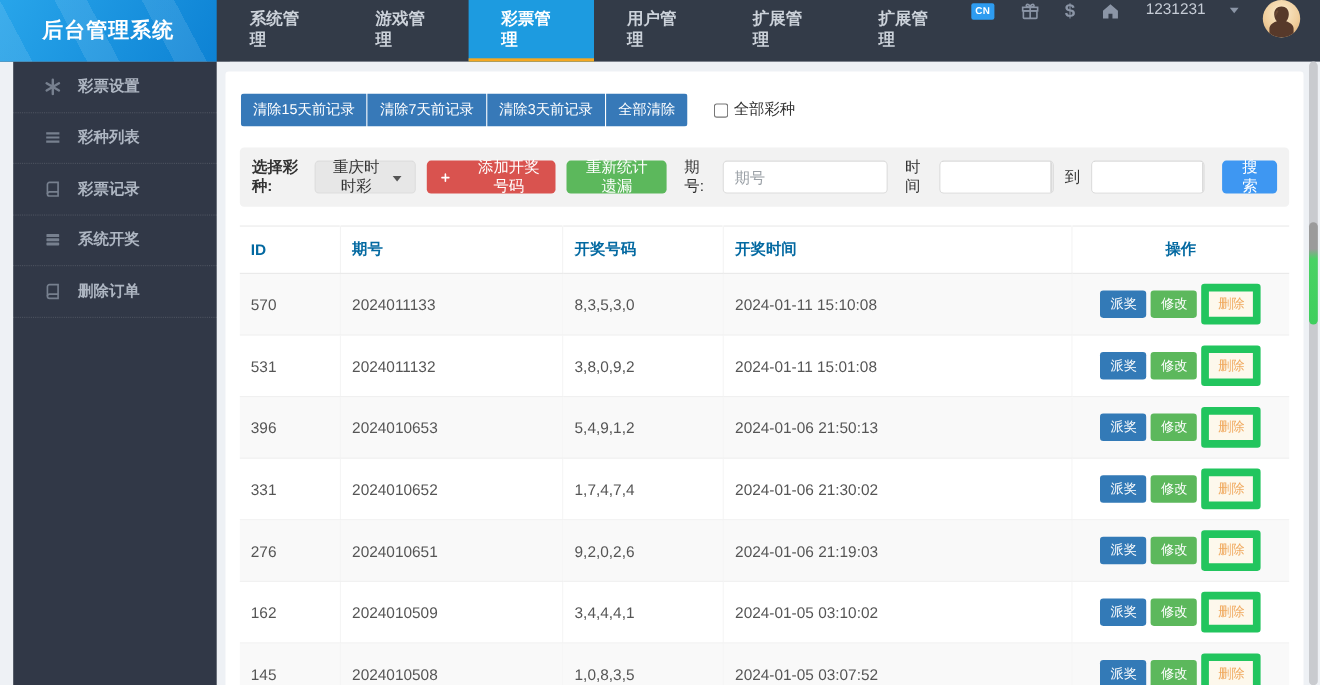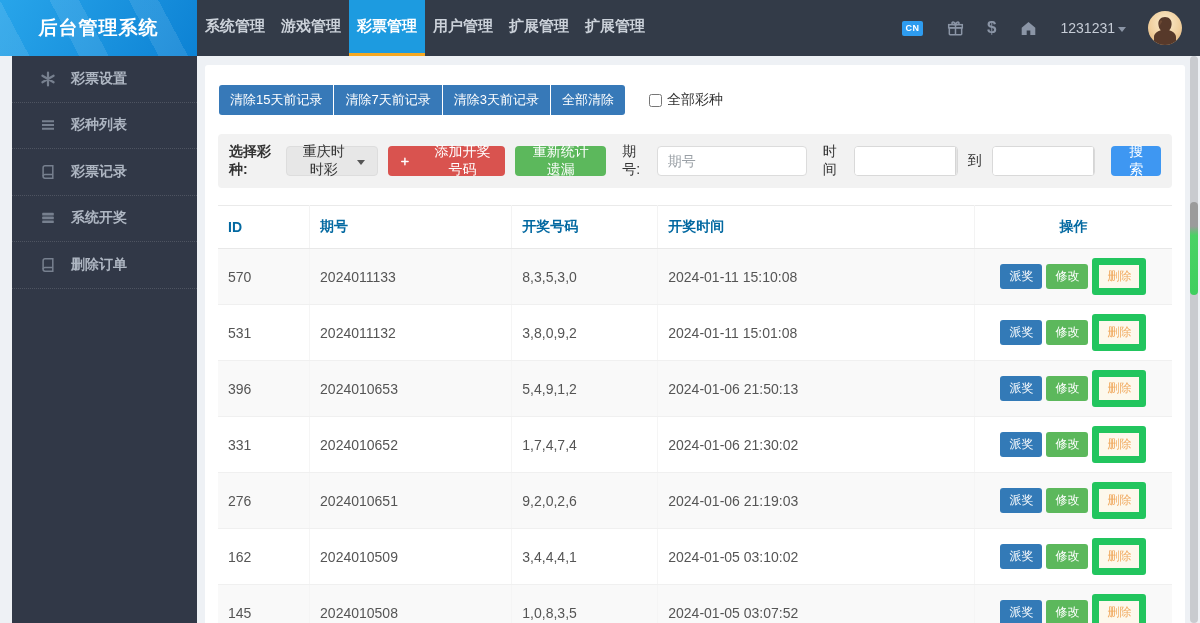--- a/index.html
+++ b/index.html
@@ -7,30 +7,30 @@
     font-family:"Liberation Sans","DejaVu Sans",sans-serif; background:#eef1f5; }
 
   
   .navbar { position:relative; height:56px; background:#333b48; display:flex; align-items:stretch; z-index:5; }
   .logo { width:197px; flex:0 0 197px; display:flex; align-items:center; justify-content:center;
     color:#fff; font-size:19px; font-weight:bold; letter-spacing:1px;
     background:
       repeating-linear-gradient(62deg, rgba(255,255,255,0.10) 0 26px, rgba(255,255,255,0) 26px 70px),
       linear-gradient(120deg,#28a5ea 0%,#0d82d4 100%); }
   .nav-tabs { display:flex; align-items:stretch; }
-  .nav-tab { display:flex; align-items:center; padding:0 8px; color:#ccd2da; font-size:15px; font-weight:600;
+  .nav-tab { display:flex; align-items:center; padding:0 30px; color:#ccd2da; font-size:15px; font-weight:600;
     border-bottom:3px solid transparent; cursor:pointer; }
   .nav-tab.active { background:#1d9be0; color:#fff; border-bottom-color:#f6a821; }
-  .nav-right { margin-left:auto; display:flex; align-items:center; gap:22px; padding-right:18px; color:#8b95a6; }
+  .nav-right { margin-left:auto; display:flex; align-items:flex-start; gap:22px; padding-right:18px; color:#8b95a6; }
   .nav-ic { display:flex; align-items:center; justify-content:center; width:20px; height:20px; color:#8b95a6; }
   .nav-ic svg { display:block; }
   .cn-badge { width:21px; height:15px; background:#2e9cf0; border-radius:2px; color:#fff; font-size:9px;
     font-weight:bold; display:flex; align-items:center; justify-content:center; letter-spacing:.5px; }
   .dollar { font-size:17px; font-weight:bold; color:#8b95a6; }
-  .user-menu { display:flex; align-items:center; gap:3px; color:#c6ccd6; font-size:14px; cursor:pointer; }
+  .user-menu { display:flex; align-items:center; gap:22px; color:#c6ccd6; font-size:14px; cursor:pointer; }
   .caret { width:0; height:0; border-left:4px solid transparent; border-right:4px solid transparent;
     border-top:5px solid #8b95a6; margin-top:2px; }
   .avatar { width:34px; height:34px; border-radius:50%; overflow:hidden; flex:0 0 34px;
     background:radial-gradient(circle at 50% 35%, #fbeccf 0%, #f0cf9e 55%, #dba96f 100%); position:relative; }
   .avatar svg { position:absolute; left:0; top:0; }
 
   
   .sidebar { position:absolute; left:12px; top:56px; bottom:0; width:197px; background:#313847; }
   .side-item { height:46.5px; display:flex; align-items:center; padding-left:27px; gap:15px;
     color:#aeb6c2; font-size:14px; font-weight:600; border-bottom:1px dotted rgba(255,255,255,0.14); cursor:pointer; }

